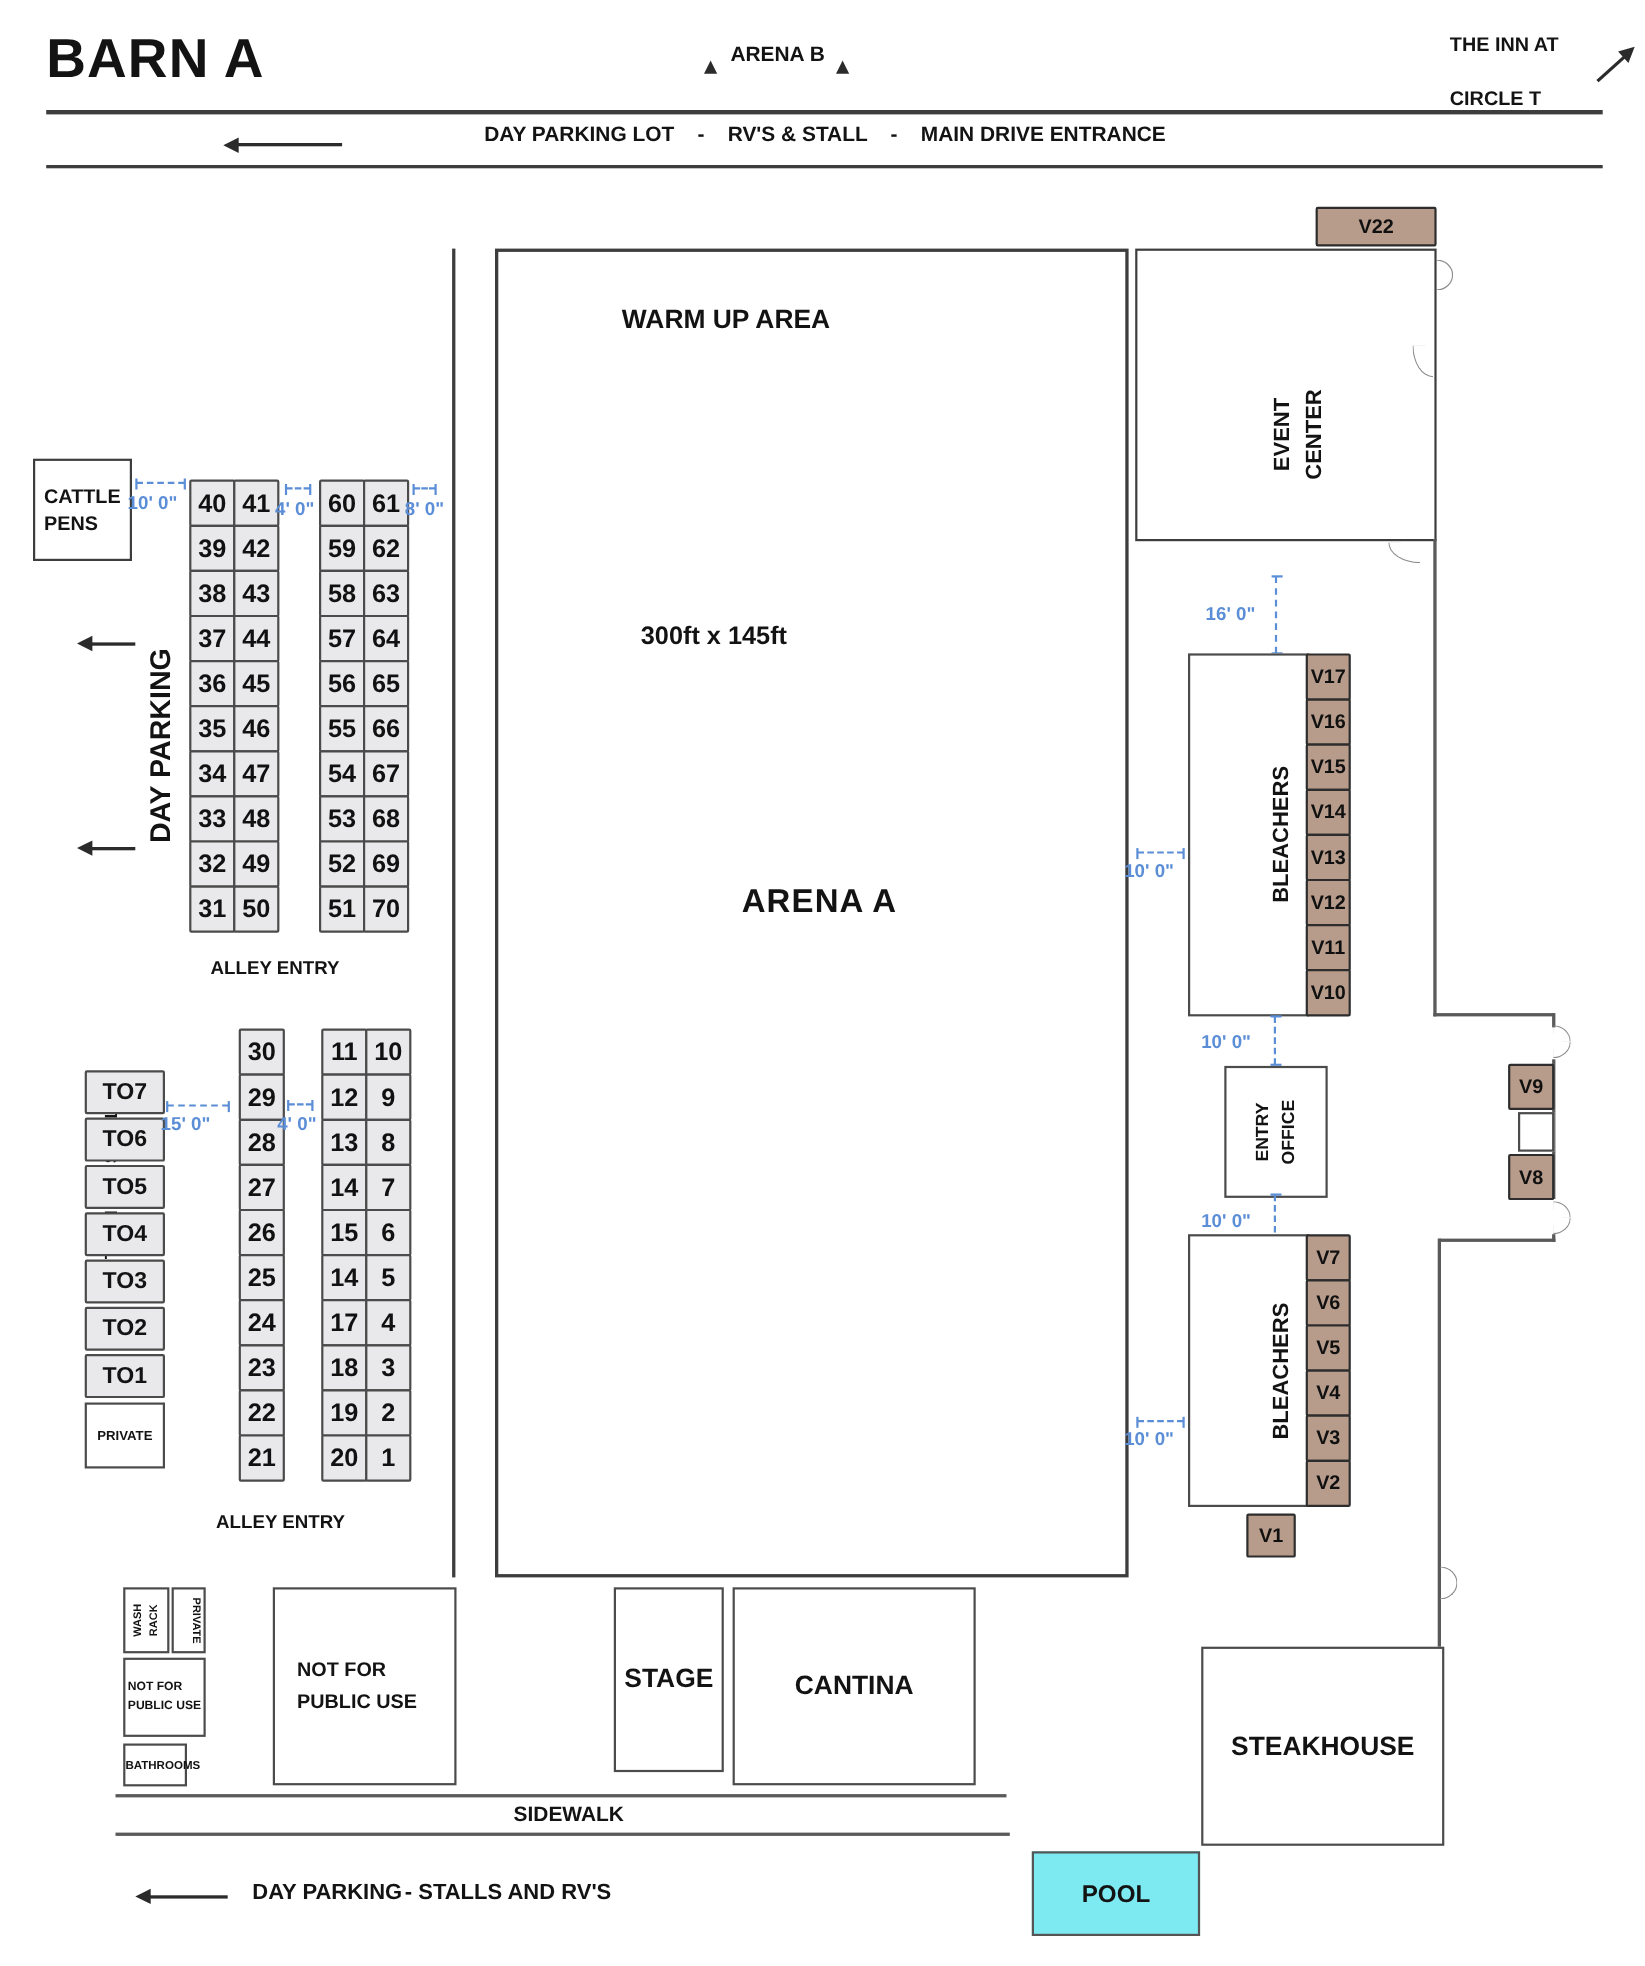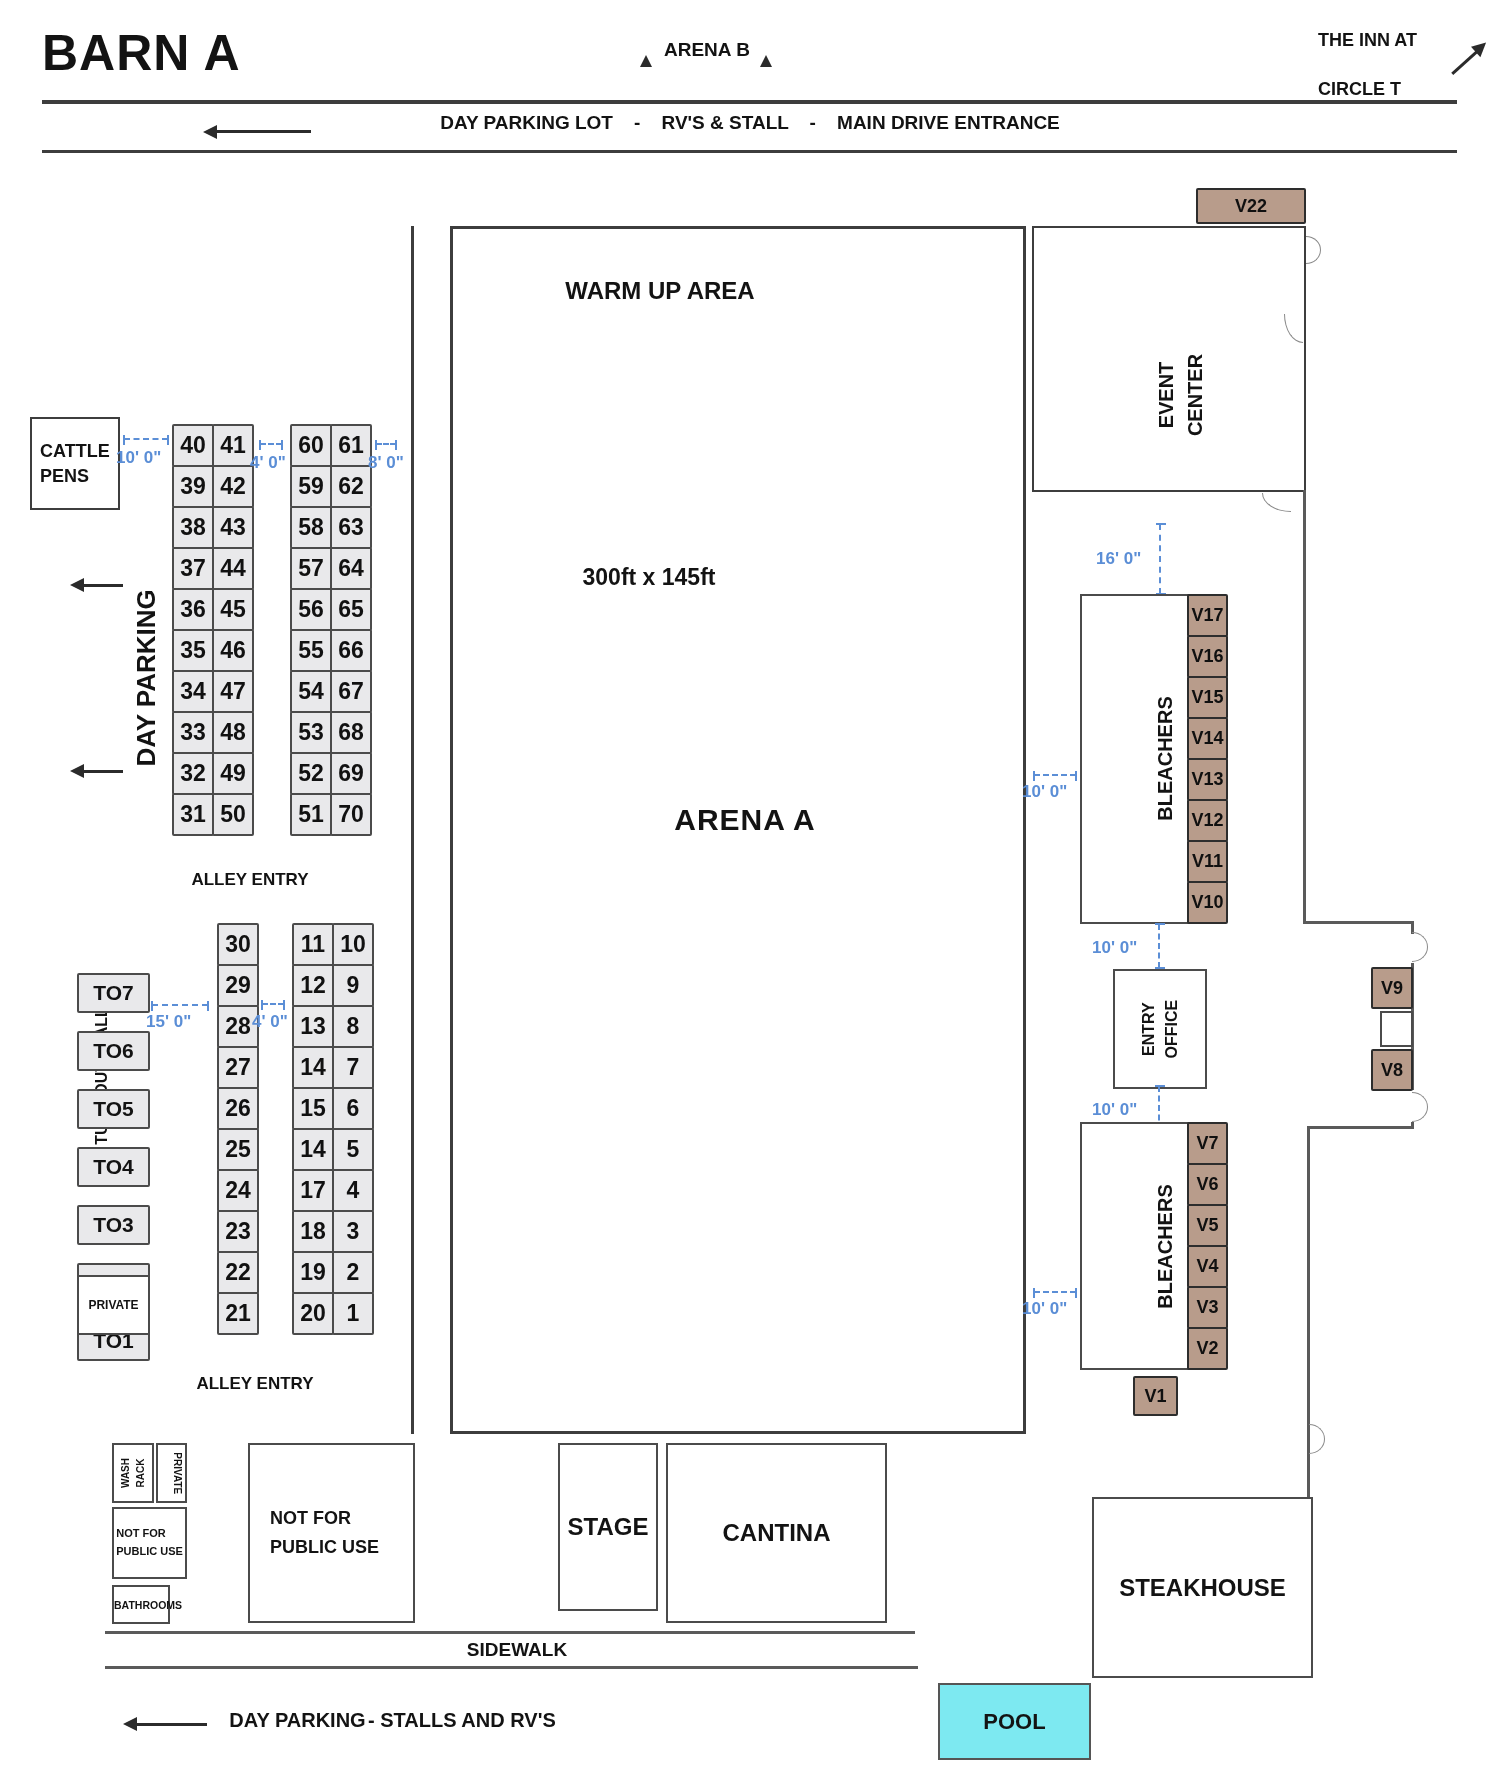--- a/index.html
+++ b/index.html
@@ -15,26 +15,26 @@
   
   .vtx { position:absolute; display:grid; place-items:center; }
   .vtx > span { white-space:pre; transform:rotate(-90deg); text-align:center; line-height:1.45; font-weight:700; color:#131313; }
   .vtx.down > span { transform:rotate(90deg); }
   
   .wall { position:absolute; background:#3d3d3d; }
   .wall.soft { background:#5a5a5a; }
   
   .grid { position:absolute; display:flex; flex-direction:column; }
   .grid .r { display:flex; margin-top:-2px; }
-  .grid .r:first-child { margin-top:0; }
+  .grid .r:first-child { margin-top:12px; }
   .cell { box-sizing:border-box; width:42px; height:43px; margin-left:-2px; background:var(--stall-gray,#e9e9eb);
           border:2px solid #4b4b4b; border-radius:2px; display:grid; place-items:center;
           font-size:23px; font-weight:700; color:#111; }
   .r .cell:first-child { margin-left:0; }
-  .tostack { position:absolute; display:flex; flex-direction:column; gap:18px; }
+  .tostack { position:absolute; display:flex; flex-direction:column; gap:3px; }
   .tocell { box-sizing:border-box; width:73px; height:40px; background:var(--stall-gray,#e9e9eb); border:2px solid #4b4b4b;
             border-radius:2px; display:grid; place-items:center; font-size:21px; font-weight:700; }
   .vstack { position:absolute; display:flex; flex-direction:column; }
   .vcell, .vone { box-sizing:border-box; width:41px; height:43px; margin-top:-2px; background:var(--vendor-tan,#b89c8b);
           border:2px solid #2d2d2d; border-radius:2px; display:grid; place-items:center; font-size:18px; font-weight:700; color:#101010; }
   .vcell:first-child { margin-top:0; }
   .vone { position:absolute; margin:0; }
   
   .dimtxt { position:absolute; color:var(--dim-blue,#5b8ed6); font-weight:700; font-size:17px; white-space:pre; }
   .dimh { position:absolute; height:0; border-top:2px dashed var(--dim-blue,#5b8ed6); }

